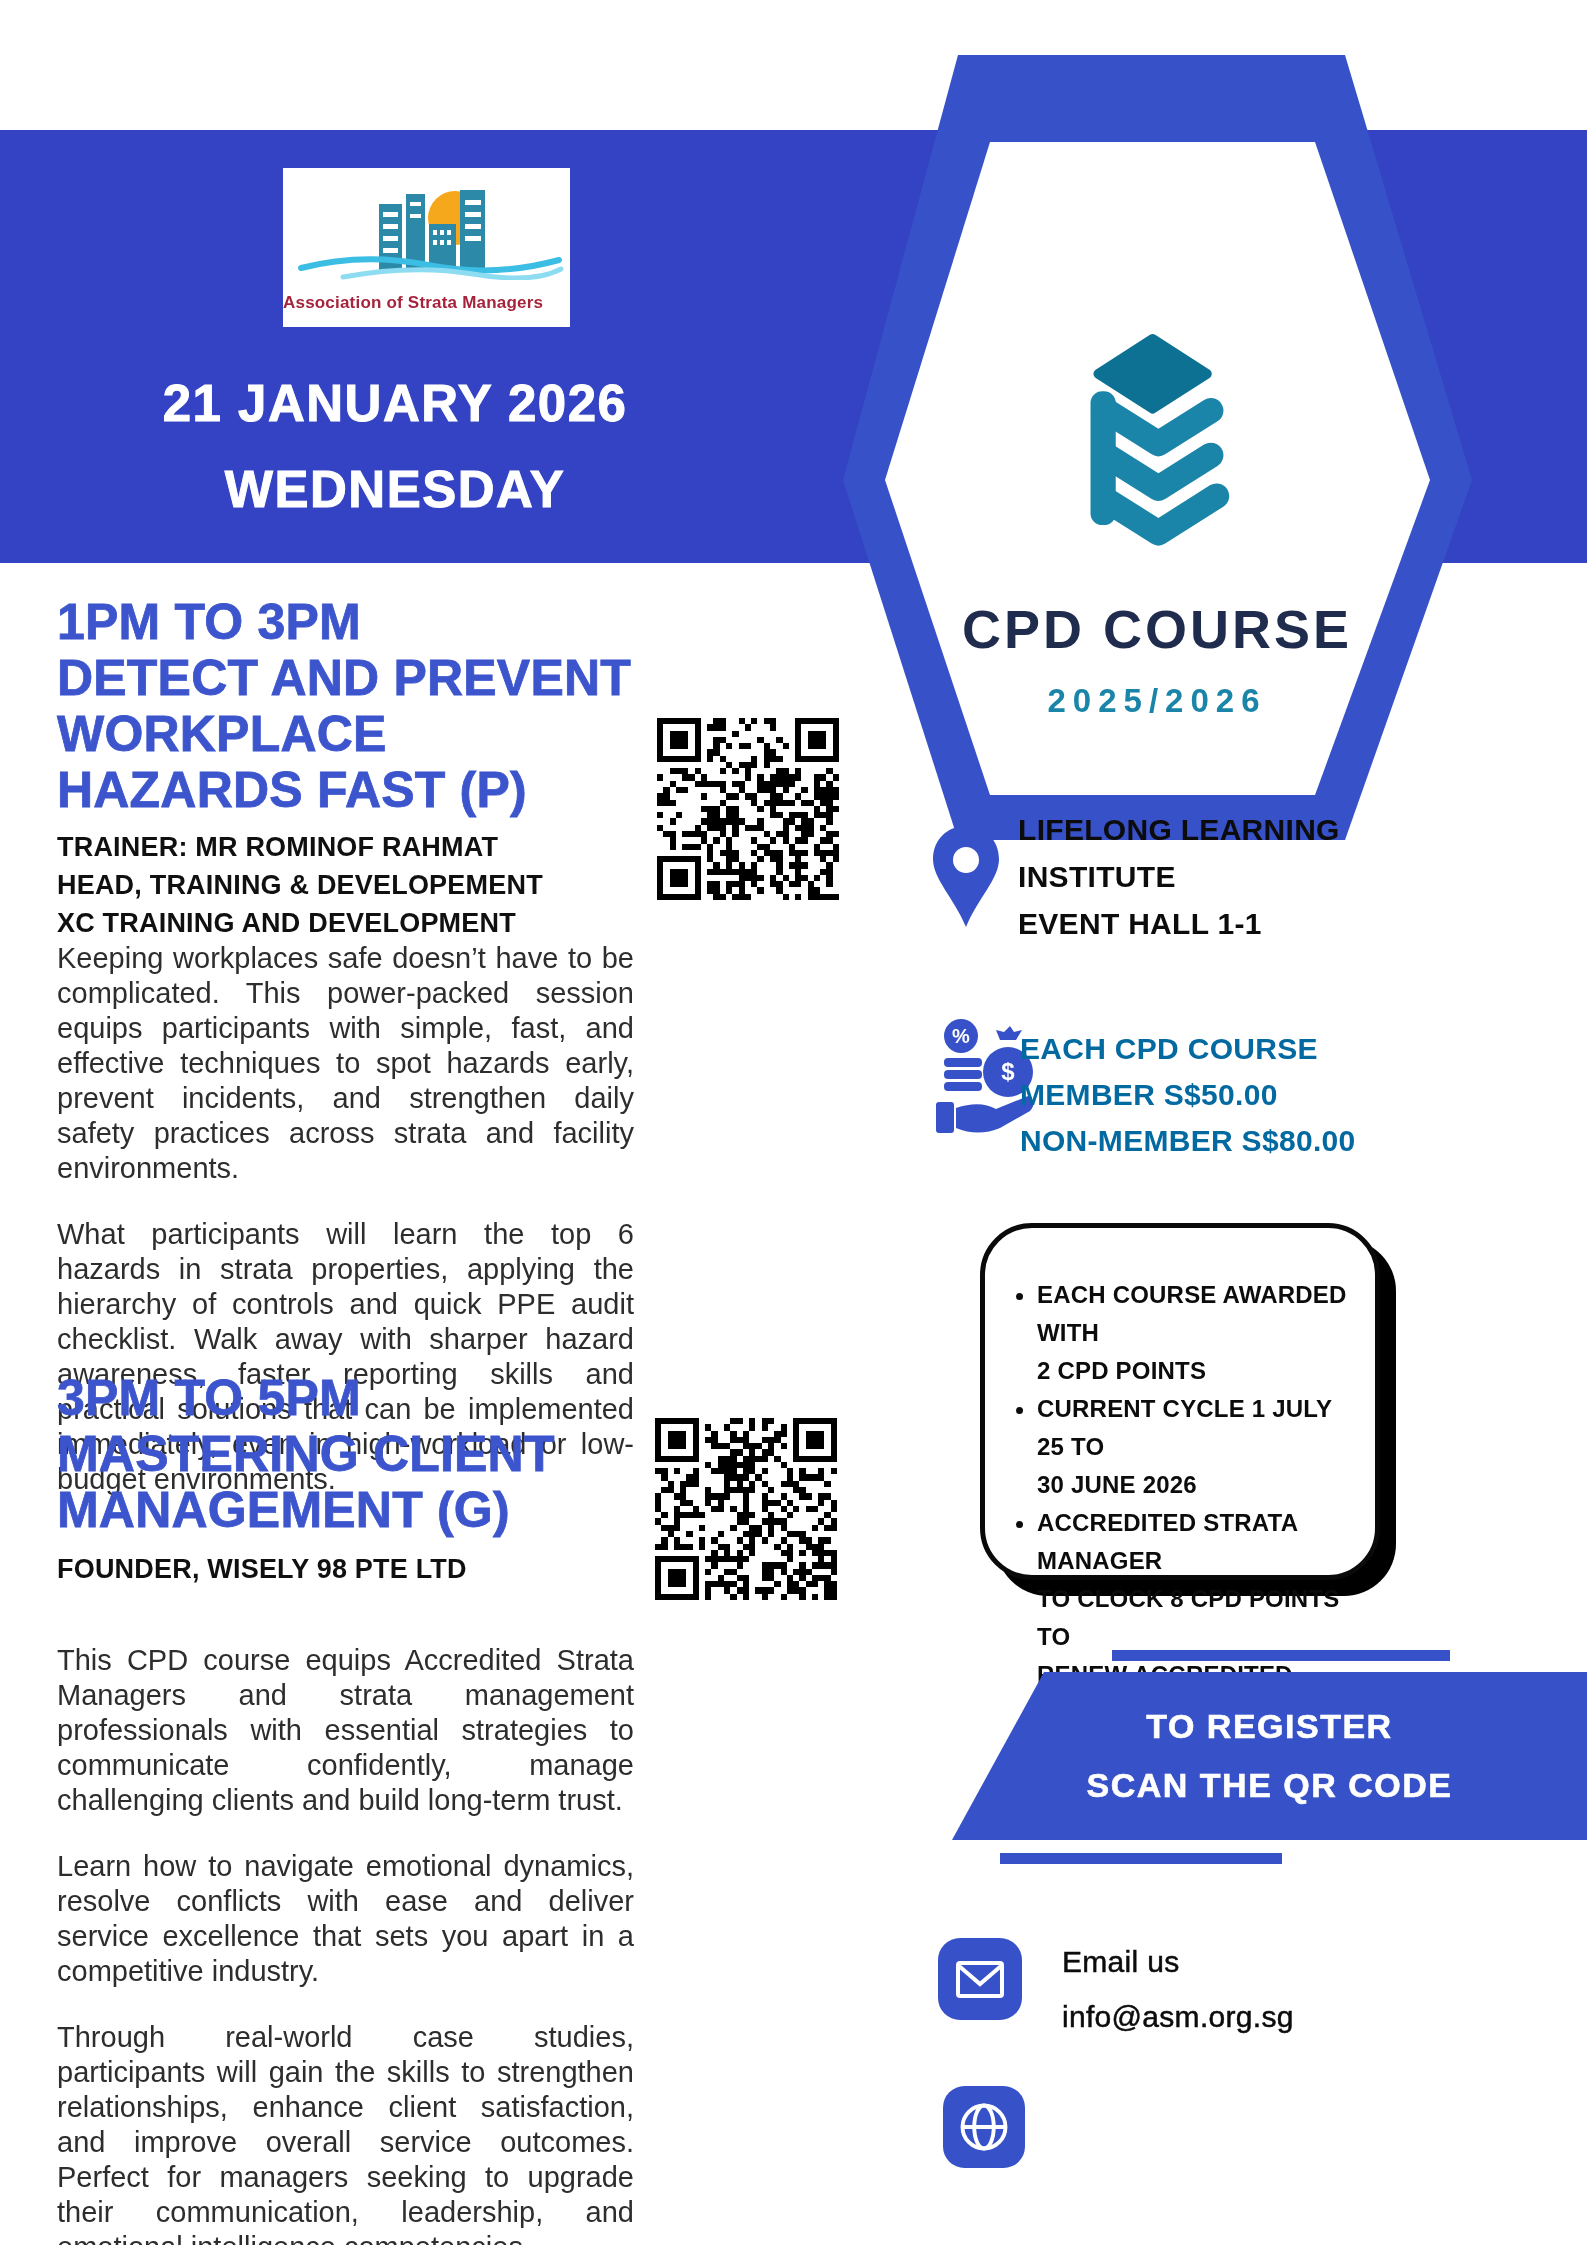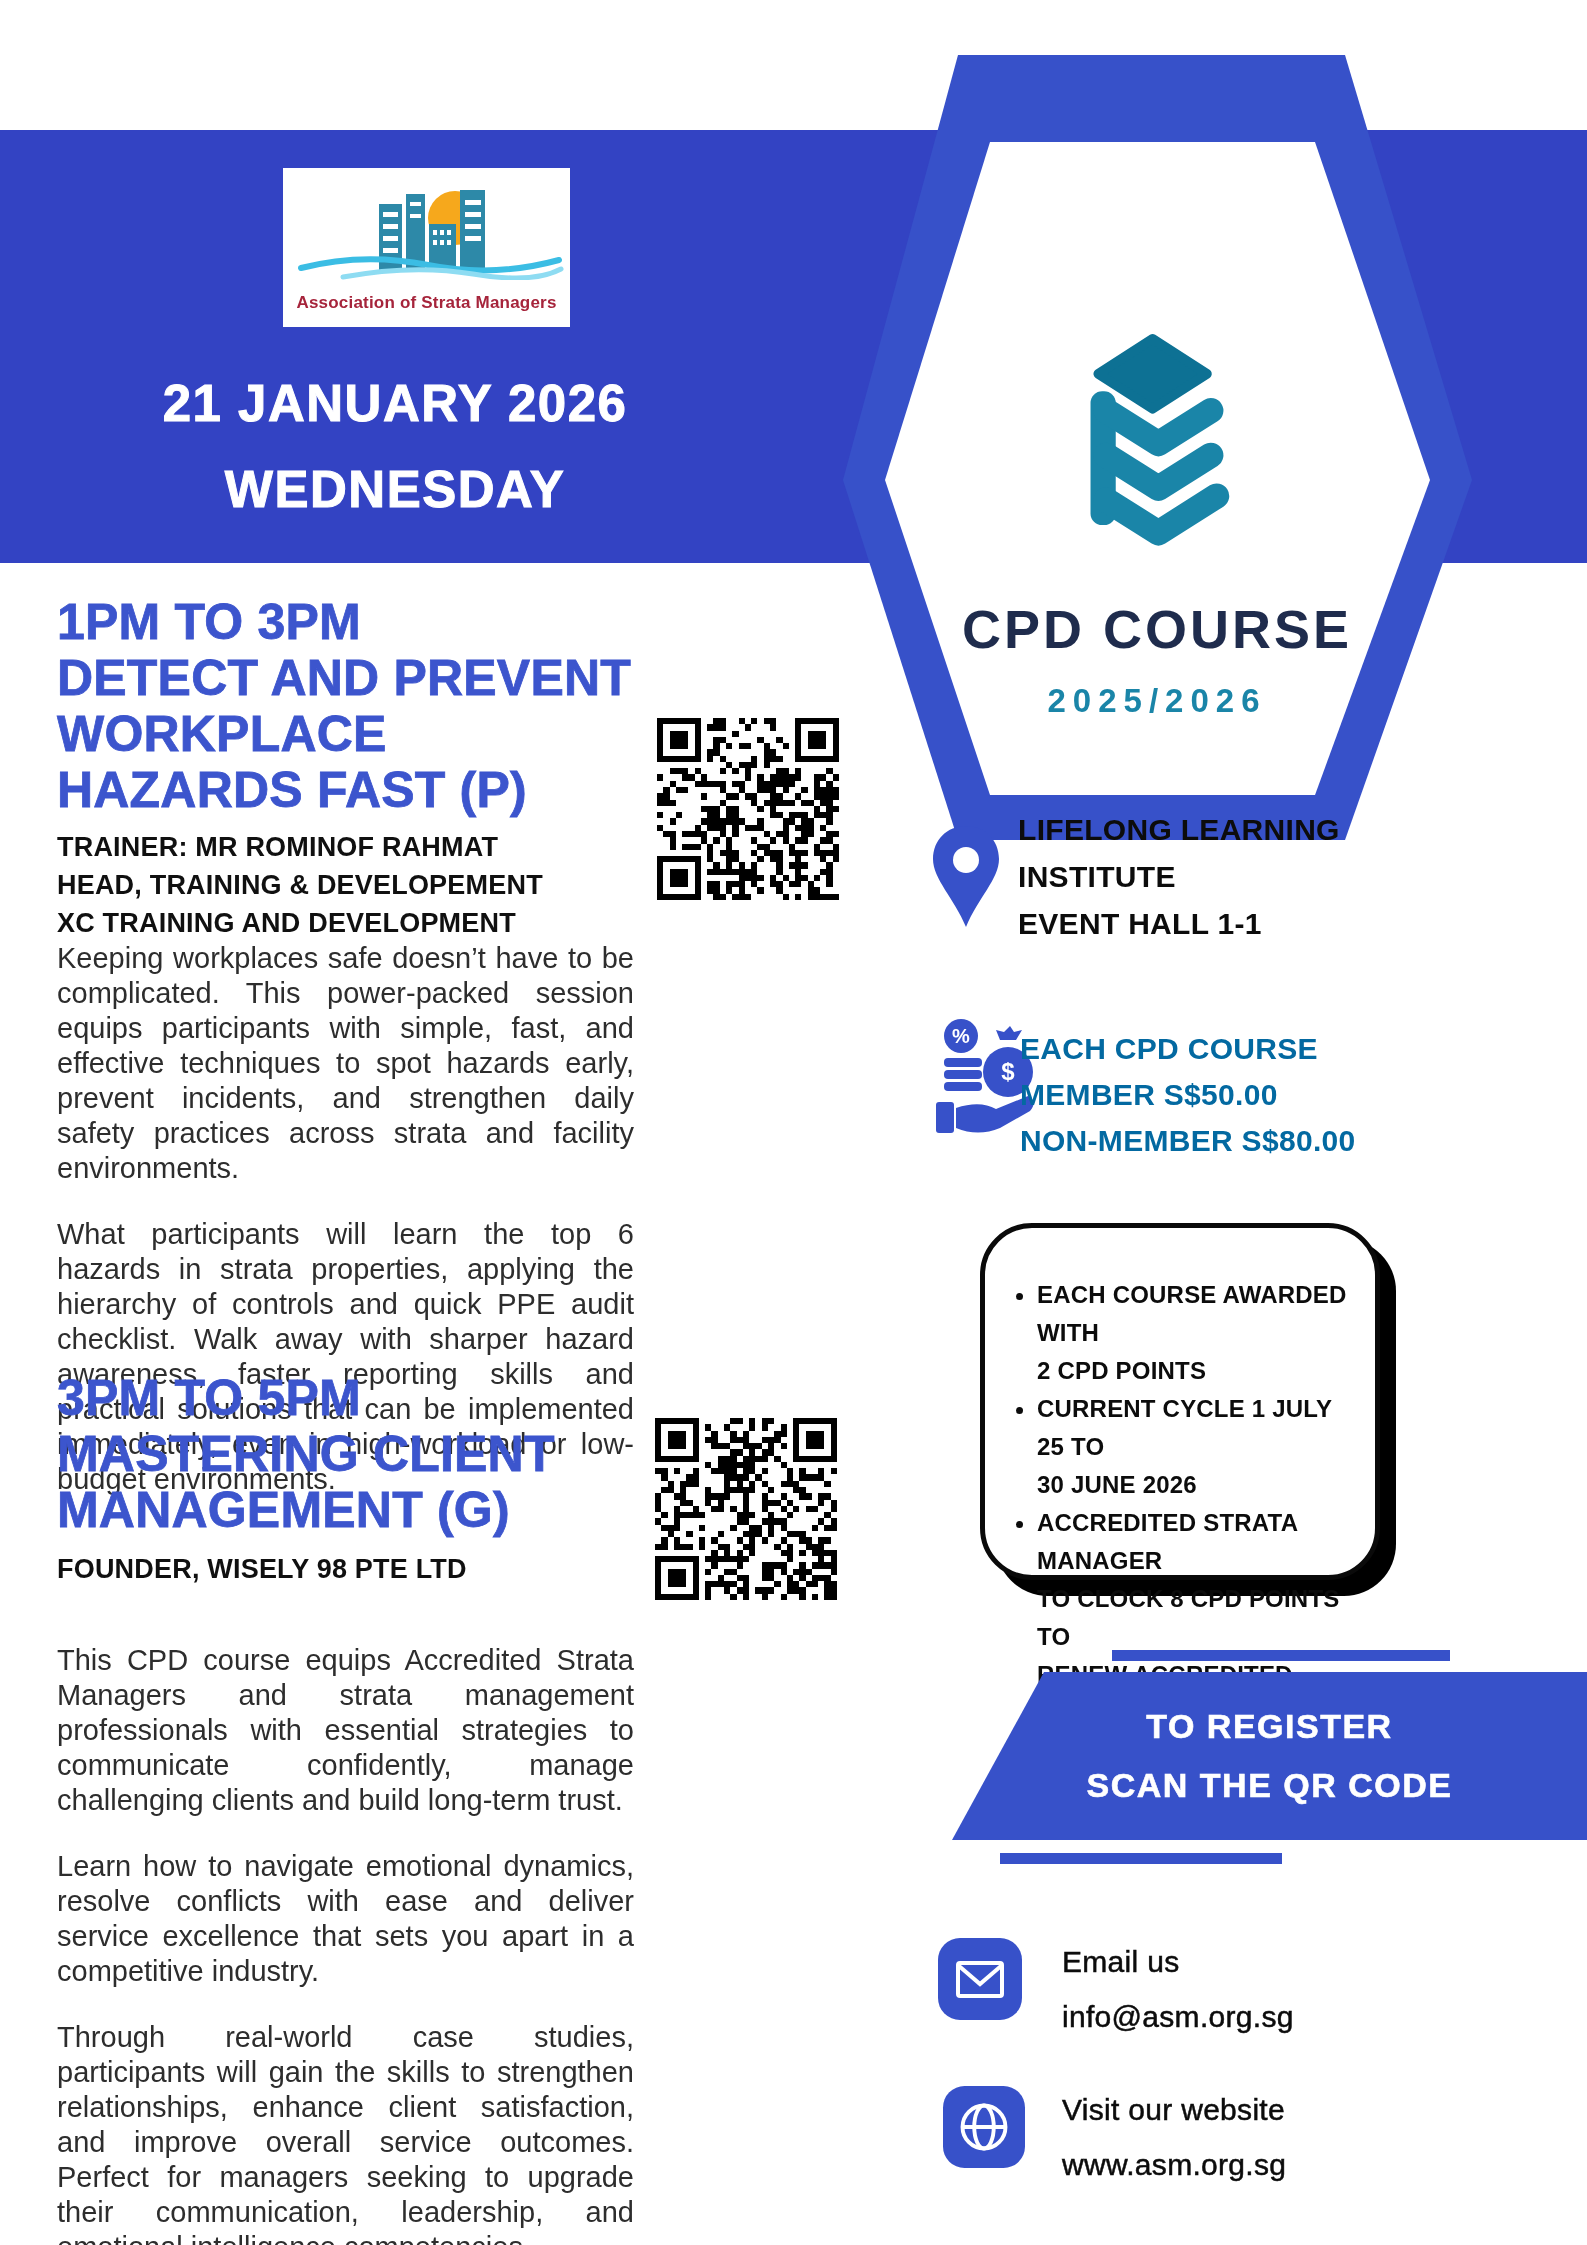--- a/index.html
+++ b/index.html
@@ -3,21 +3,21 @@
 <meta charset="utf-8">
 <style>
   html,body{margin:0;padding:0;background:#888;}
   .page{position:relative;width:1587px;height:2245px;background:#ffffff;overflow:hidden;
         font-family:"Liberation Sans", sans-serif;}
   .abs{position:absolute;}
 
   
   .banner{left:0;top:130px;width:1587px;height:433px;background:#3343c3;}
   .logo-card{left:283px;top:168px;width:287px;height:159px;background:#ffffff;}
-  .logo-caption{left:0;right:0;bottom:14px;text-align:center;color:#a6243b;
+  .logo-caption{left:0;right:0;bottom:14px;color:#a6243b;
         font-size:17px;font-weight:bold;letter-spacing:.2px;}
   .date-block{left:15px;top:374px;width:760px;text-align:center;color:#ffffff;
         font-weight:800;font-size:51px;letter-spacing:1.5px;line-height:60px;
         -webkit-text-stroke:1px #ffffff;}
   .date-block .l2{margin-top:26px;}
 
   
   .hex-svg{left:800px;top:20px;width:700px;height:830px;}
 
   
@@ -1018,18 +1018,14 @@
     <div class="contact-label">Email us</div>
     <div class="contact-label">info@asm.org.sg</div>
   </div>
 
   <svg class="abs icon-tile web-icon" viewBox="0 0 84 84">
     <rect width="84" height="84" rx="22" fill="#3751c9"></rect>
     <circle cx="42" cy="42" r="22" fill="none" stroke="#ffffff" stroke-width="4"></circle>
     <ellipse cx="42" cy="42" rx="10" ry="22" fill="none" stroke="#ffffff" stroke-width="4"></ellipse>
     <line x1="20" y1="42" x2="64" y2="42" stroke="#ffffff" stroke-width="4"></line>
   </svg>
-  <div class="abs web-text">
-    <div class="contact-label">Visit our website</div>
-    <div class="contact-label">www.asm.org.sg</div>
-  </div>
 
 </div>
 
 </body></html>

